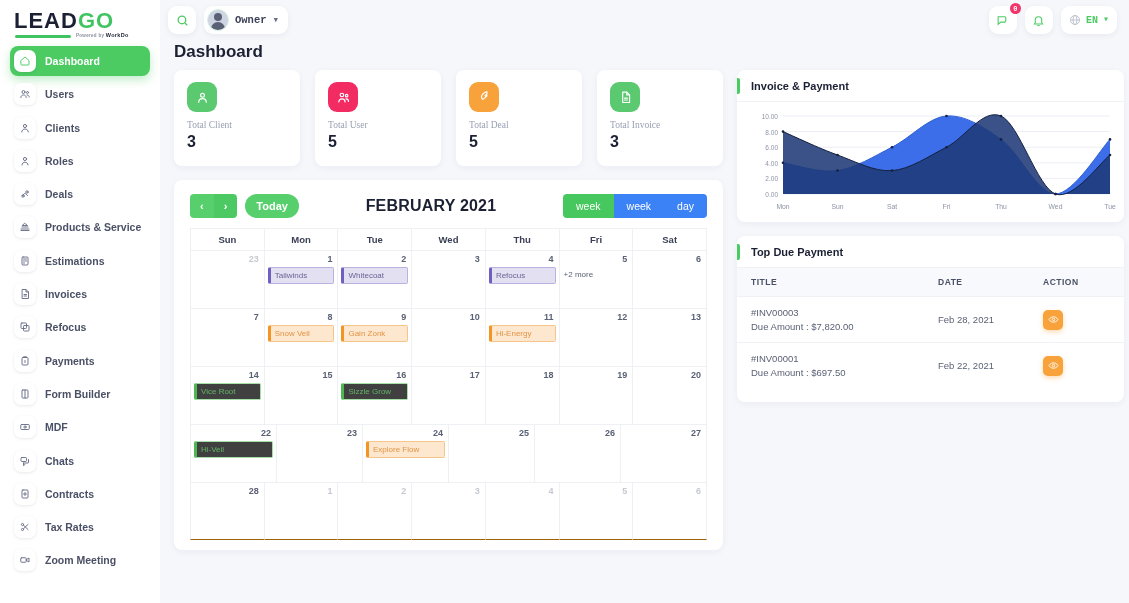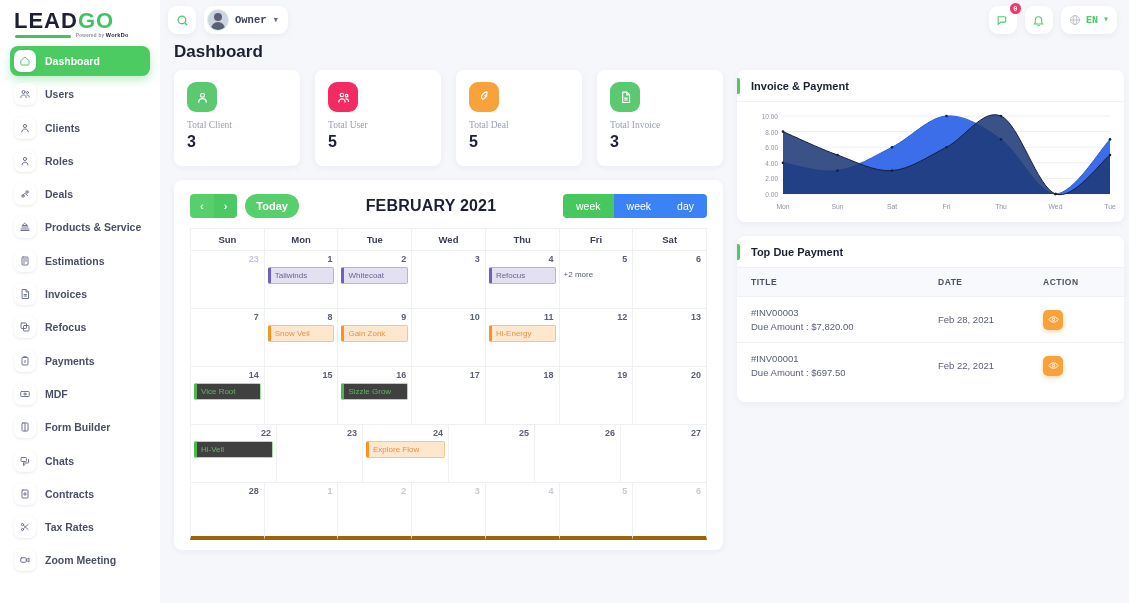--- a/index.html
+++ b/index.html
@@ -180,21 +180,21 @@
     color: #3a4055; padding: 5px 0; border-left: 1px solid #eff0f4;
     border-top: 1px solid #eff0f4;
   }
   .cal-hcell:last-child { border-right: 1px solid #eff0f4; }
   .cal-cell {
     flex: 1; height: 58px; border-left: 1px solid #eff0f4;
     border-top: 1px solid #eff0f4; padding: 3px 3px 0 3px;
     position: relative; overflow: hidden;
   }
   .cal-cell:last-child { border-right: 1px solid #eff0f4; }
-  .cal-row.last .cal-cell { border-bottom: 4px solid #a16207; }
+  .cal-row.last .cal-cell { border-bottom: 1px solid #a16207; }
   .daynum {
     text-align: right; font-size: 9px; color: #5a6175; font-weight: 600;
     padding-right: 2px;
   }
   .daynum.muted { color: #c6c9d4; }
   .ev {
     margin-top: 3px; font-size: 8px; padding: 3px 4px;
     border-radius: 2px; white-space: nowrap; overflow: hidden;
     cursor: pointer;
   }
@@ -340,34 +340,34 @@
               <rect x="6" y="5" width="12" height="15" rx="2"></rect>
               <path d="M9 5V3.5h6V5"></path>
               <line x1="12" y1="11" x2="12" y2="15"></line>
             </svg>
           </span>
           <span class="nav-label">Payments</span>
         </div>
         <div class="nav-item">
           <span class="nav-ico">
             <svg viewBox="0 0 24 24" fill="none" stroke="#6a7088" stroke-width="1.9" stroke-linecap="round" stroke-linejoin="round">
+              <rect x="6" y="4" width="12" height="16" rx="1.6"></rect>
+              <line x1="12" y1="4" x2="12" y2="20"></line>
+            </svg>
+          </span>
+          <span class="nav-label">Form Builder</span>
+        </div>
+        <div class="nav-item">
+          <span class="nav-ico">
+            <svg viewBox="0 0 24 24" fill="none" stroke="#6a7088" stroke-width="1.9" stroke-linecap="round" stroke-linejoin="round">
               <rect x="3.5" y="7" width="17" height="10" rx="1.6"></rect>
               <circle cx="12" cy="12" r="2.2"></circle>
             </svg>
           </span>
           <span class="nav-label">MDF</span>
-        </div>
-        <div class="nav-item">
-          <span class="nav-ico">
-            <svg viewBox="0 0 24 24" fill="none" stroke="#6a7088" stroke-width="1.9" stroke-linecap="round" stroke-linejoin="round">
-              <rect x="6" y="4" width="12" height="16" rx="1.6"></rect>
-              <line x1="12" y1="4" x2="12" y2="20"></line>
-            </svg>
-          </span>
-          <span class="nav-label">Form Builder</span>
         </div>
         <div class="nav-item">
           <span class="nav-ico">
             <svg viewBox="0 0 24 24" fill="none" stroke="#6a7088" stroke-width="1.9" stroke-linecap="round" stroke-linejoin="round">
               <rect x="4" y="5" width="11" height="8" rx="1.6"></rect>
               <path d="M9 16h9a1 1 0 0 0 1-1V9"></path>
               <path d="M12 19l-3 2v-5"></path>
             </svg>
           </span>
           <span class="nav-label">Chats</span>

